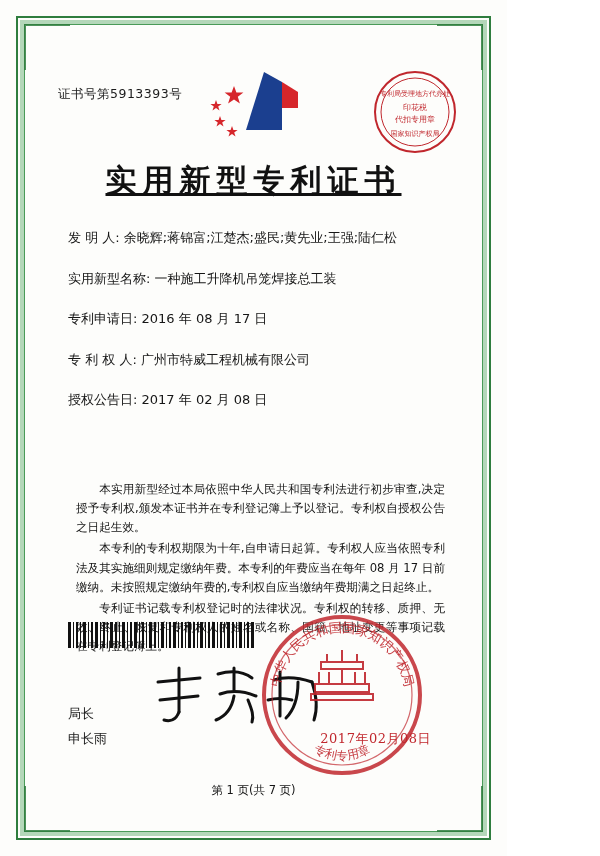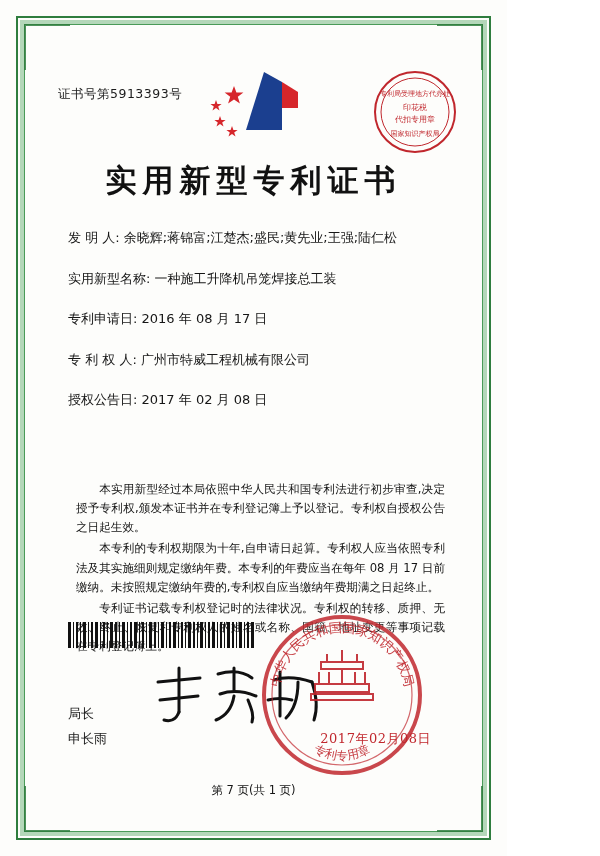--- a/index.html
+++ b/index.html
@@ -105,20 +105,21 @@
     position: absolute;
     left: 0;
     right: 0;
     top: 120px;
     text-align: center;
     font-family: "DejaVu Serif", "Liberation Serif", serif;
     font-size: 31px;
     font-weight: bold;
     letter-spacing: 6px;
     color: #111;
+    text-decoration: underline;
   }
 
   .fields {
     position: absolute;
     left: 28px;
     right: 20px;
     top: 190px;
     font-size: 13px;
     line-height: 1.2;
   }
@@ -378,16 +379,16 @@
           <path d="M62,74 L62,62 M72,74 L72,62 M85,74 L85,58 M98,74 L98,62 M108,74 L108,62"></path>
           <rect x="64" y="52" width="42" height="7"></rect>
           <path d="M70,52 L70,44 M85,52 L85,40 M100,52 L100,44"></path>
           <rect x="54" y="84" width="62" height="6"></rect>
         </g>
       </svg>
     </div>
 
     <div class="seal-date">2017年02月08日</div>
 
-    <div class="page-no">第 7 页(共 1 页)</div>
+    <div class="page-no">第 1 页(共 7 页)</div>
 
   </div>
 </div>
 
 </body></html>

